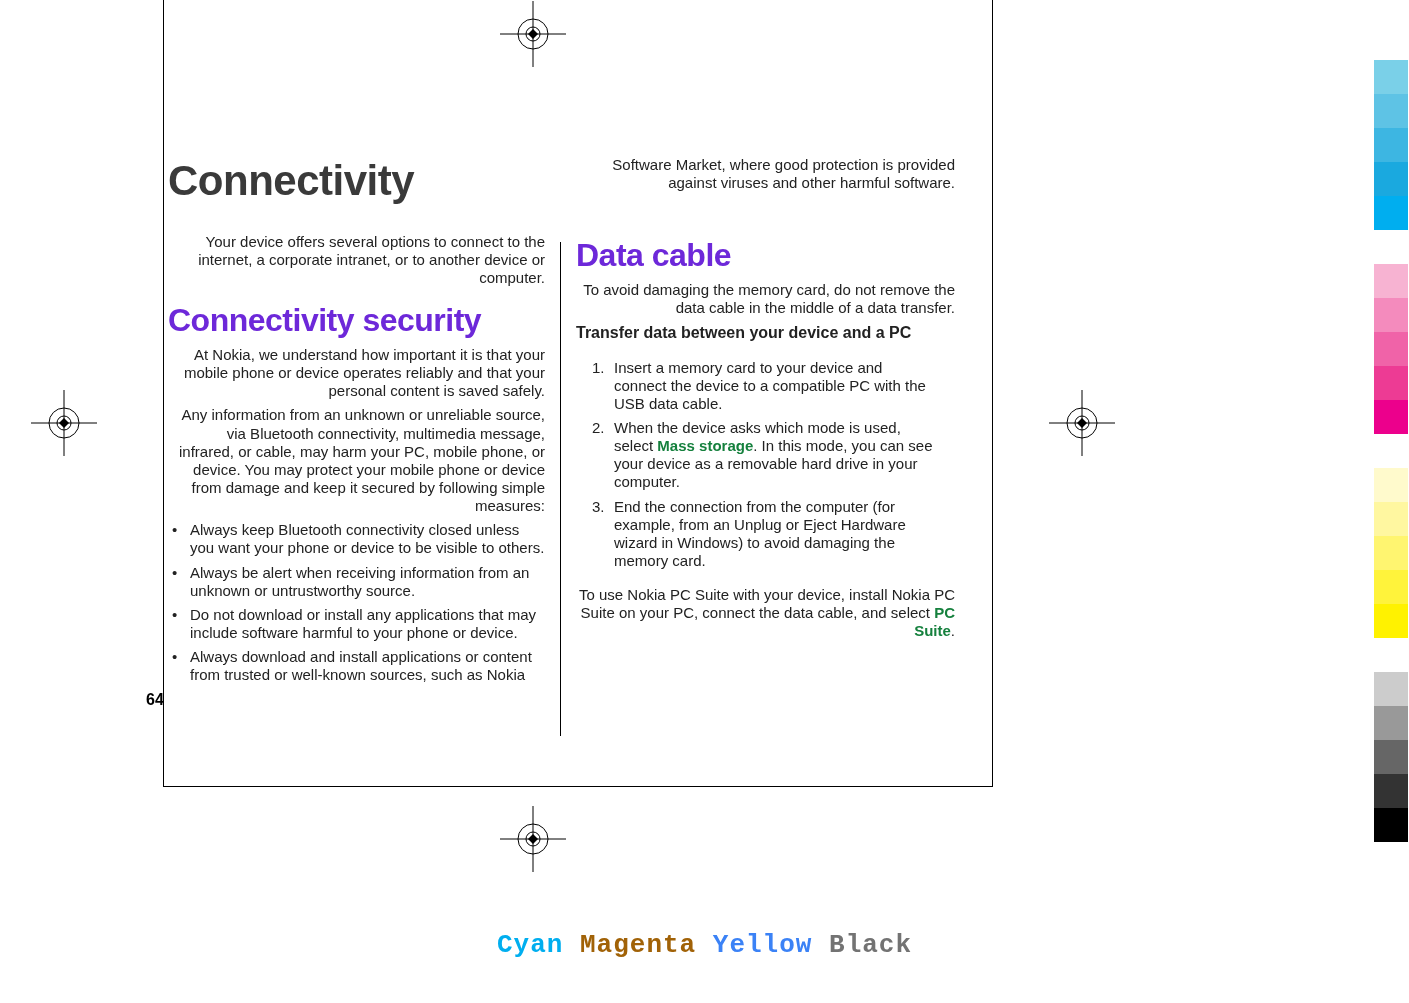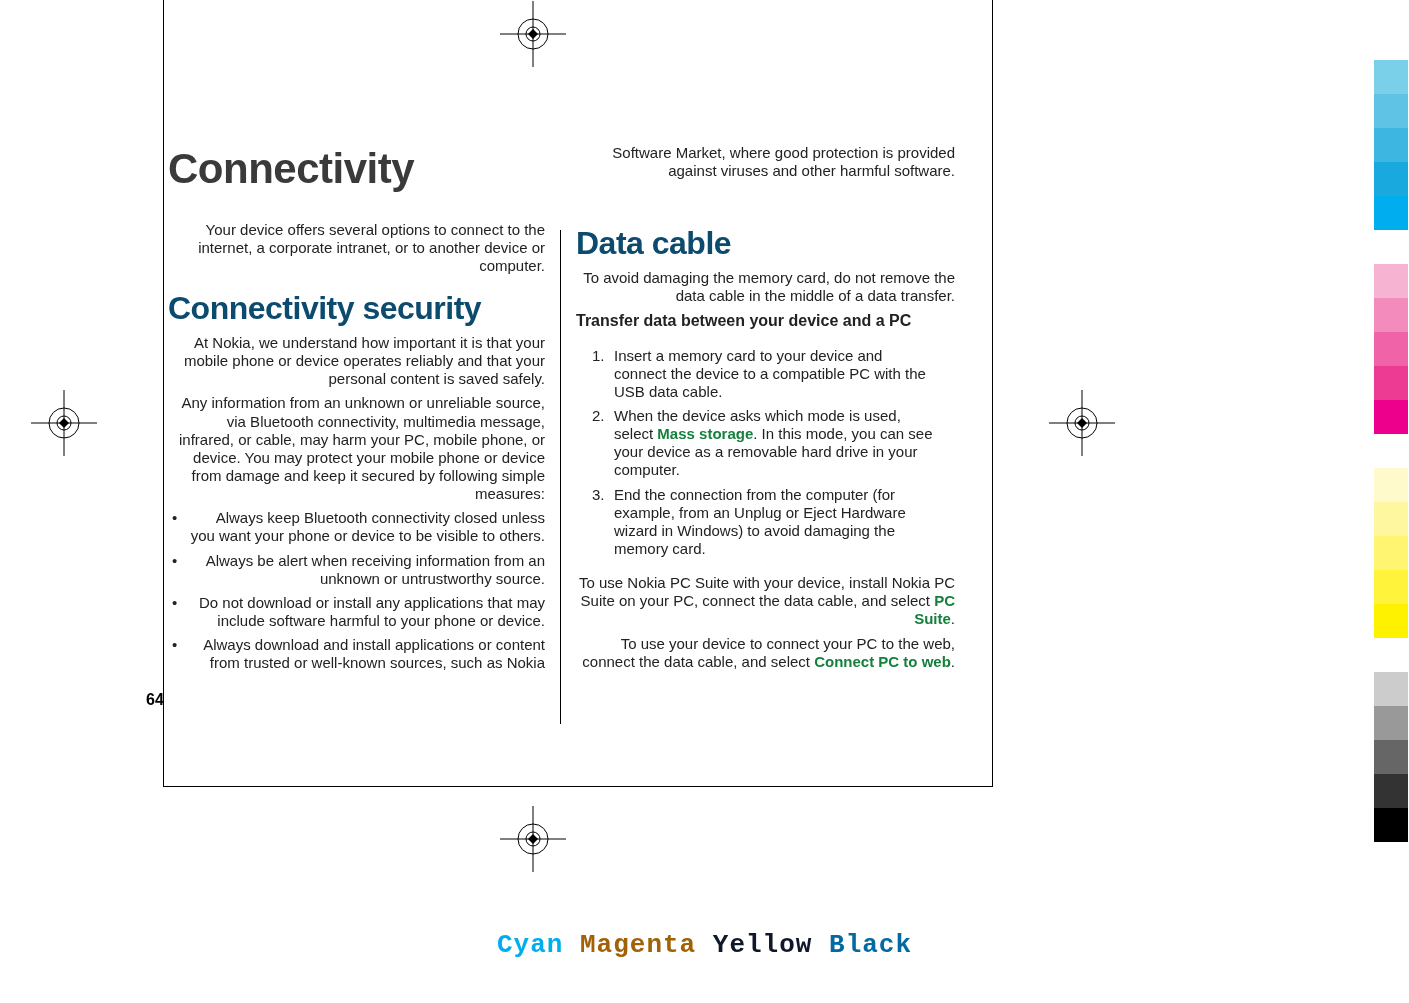--- a/index.html
+++ b/index.html
@@ -51,21 +51,21 @@
   .reg-right {
     position: absolute;
     left: 1049px;
     top: 390px;
     width: 66px;
     height: 66px;
   }
   .cols {
     position: absolute;
     left: 168px;
-    top: 144px;
+    top: 156px;
     width: 790px;
     height: 620px;
     display: flex;
   }
   .col {
     width: 391px;
     padding-right: 14px;
     font-size: 15px;
     line-height: 1.21;
     color: #222;
@@ -83,38 +83,37 @@
   .h0 {
     font-size: 42px;
     font-weight: 700;
     color: #3a3a3a;
     margin: 0 0 26px 0;
     letter-spacing: -0.5px;
   }
   .h1 {
     font-size: 32px;
     font-weight: 700;
-    color: #0c4a6e;
+    color: #6d28d9;
     margin: 14px 0 6px 0;
     letter-spacing: -0.5px;
   }
   .h1.right {
     margin-top: 44px;
   }
   .h2 {
     font-size: 16px;
     font-weight: 700;
     margin: 4px 0 2px 0;
   }
   p { margin: 0 0 6px 0; text-align: right; }
   ul.bul {
     list-style: none;
     padding: 0;
     margin: 0;
-    text-align: right;
   }
   ul.bul li {
     position: relative;
     padding-left: 22px;
     margin-bottom: 6px;
   }
   ul.bul li::before {
     content: "•";
     position: absolute;
     left: 4px;
@@ -153,22 +152,22 @@
     width: 100%;
     top: 930px;
     text-align: center;
     font-family: "Courier New", monospace;
     font-weight: 700;
     font-size: 26px;
     letter-spacing: 1px;
   }
   .cmyk .c { color: #00aeef; }
   .cmyk .m { color: #a16207; }
-  .cmyk .y { color: #0f172a; }
-  .cmyk .k { color: #0369a1; }
+  .cmyk .y { color: #3b82f6; }
+  .cmyk .k { color: #737373; }
   .color-strip {
     position: absolute;
     right: 0;
     top: 60px;
     width: 35px;
     display: flex;
     flex-direction: column;
   }
   .color-strip div { width: 34px; height: 34px; }
   .gap { background: transparent; height: 34px; }
@@ -233,23 +232,20 @@
       <div class="h2">Transfer data between your device and a PC</div>
       <ol class="num">
         <li>Insert a memory card to your device and connect the device to a compatible PC with the USB data cable.</li>
         <li>
           <span>When the device asks which mode is used, select </span><span class="blue">Mass storage</span><span>. In this mode, you can see your device as a removable hard drive in your computer.</span>
         </li>
         <li>End the connection from the computer (for example, from an Unplug or Eject Hardware wizard in Windows) to avoid damaging the memory card.</li>
       </ol>
       <p>
         <span>To use Nokia PC Suite with your device, install Nokia PC Suite on your PC, connect the data cable, and select </span><span class="blue">PC Suite</span><span>.</span>
-      </p>
-      <p>
-        <span>To use your device to connect your PC to the web, connect the data cable, and select </span><span class="blue">Connect PC to web</span><span>.</span>
       </p>
     </div>
   </div>
 
   <div class="pagenum">64</div>
 
   <div class="cmyk">
     <span class="c">Cyan</span><span> </span><span class="m">Magenta</span><span> </span><span class="y">Yellow</span><span> </span><span class="k">Black</span>
   </div>
 

